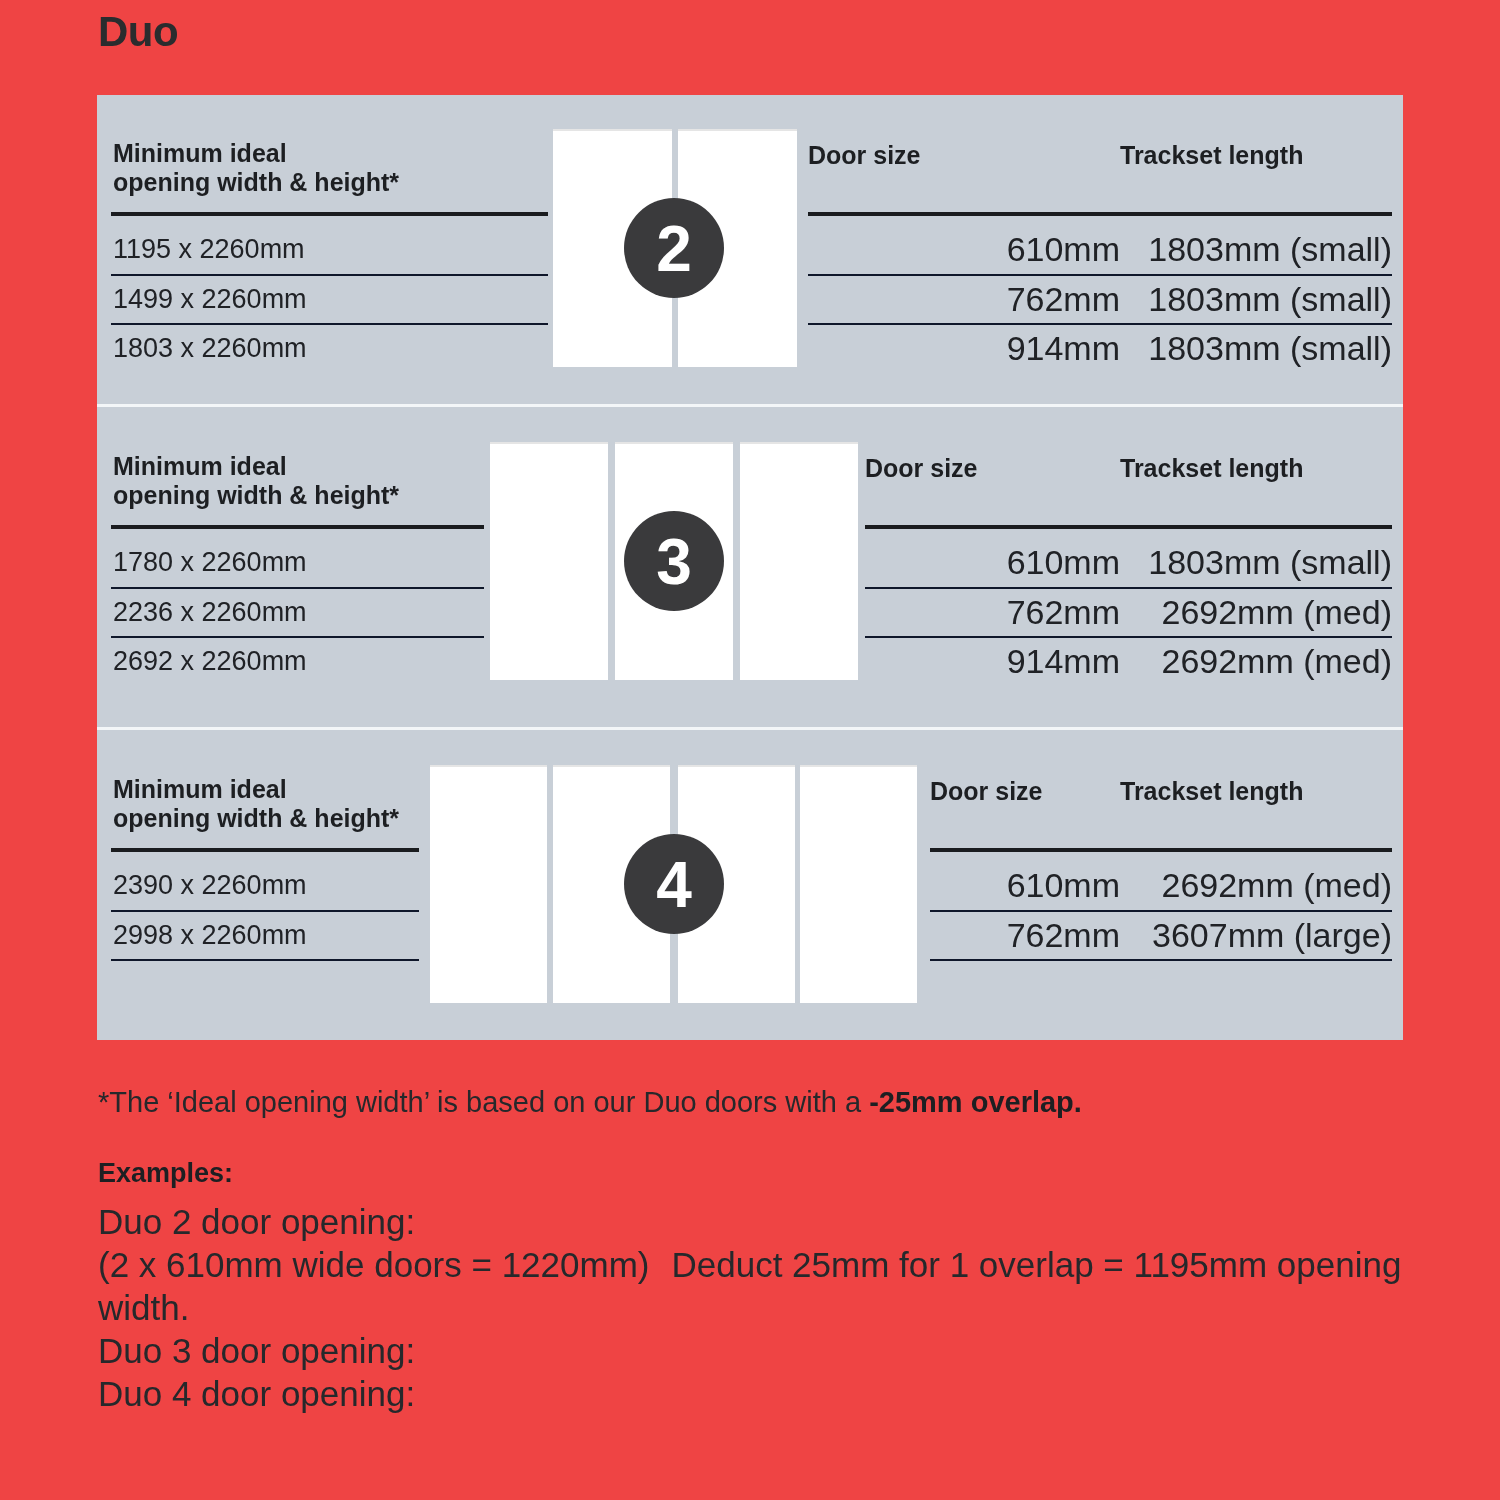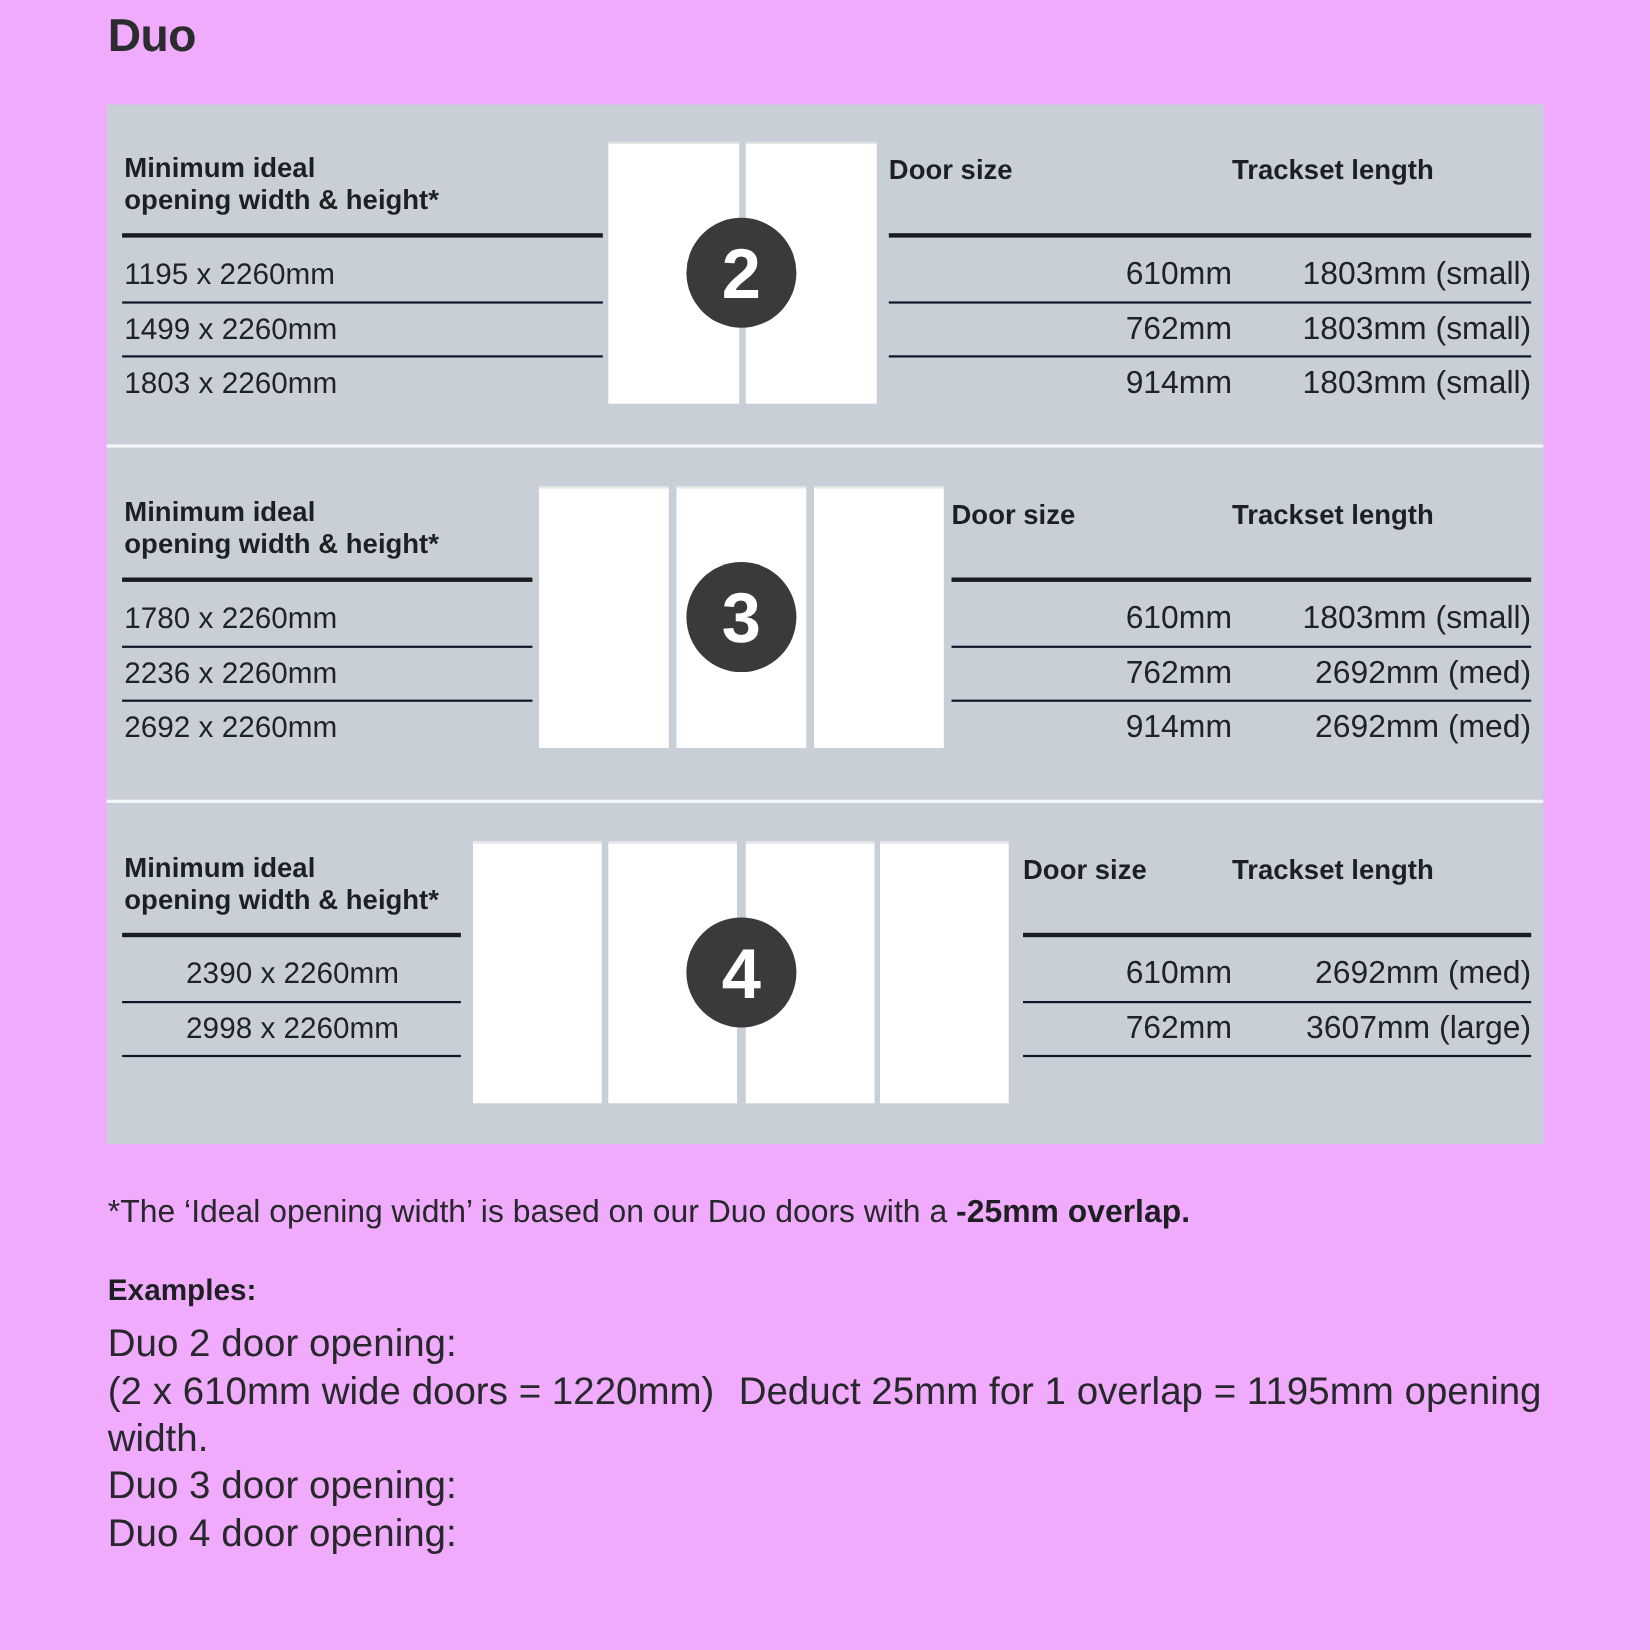--- a/index.html
+++ b/index.html
@@ -1,16 +1,16 @@
 <!DOCTYPE html>
 <html><head>
 <meta charset="utf-8">
 <style>
   html,body{margin:0;padding:0;background:#ffffff;}
-  .page{position:relative;width:1500px;height:1500px;background:#f0abfc;
+  .page{position:relative;width:1500px;height:1500px;background:#ef4444;
         font-family:"Liberation Sans",sans-serif;color:#222;overflow:hidden;}
   .title{position:absolute;left:98px;top:8px;font-size:42px;font-weight:700;
          letter-spacing:-0.5px;color:#2a2c2e;}
   .panel{position:absolute;left:97px;top:95px;width:1306px;height:945px;background:#c8cfd7;}
   .section{position:absolute;left:0;width:1306px;}
   #s1{top:0;height:309px;}
   #s2{top:313px;height:323px;}
   #s3{top:636px;height:309px;}
   .divider{position:absolute;left:0;width:1306px;height:3px;background:#f3f6f8;}
   .lhead{position:absolute;left:16px;top:44px;font-size:25px;font-weight:700;
@@ -20,21 +20,21 @@
   .vrow{font-size:27px;font-weight:400;color:#202226;height:47px;line-height:47px;padding-left:2px;}
   .vrow.first{height:58px;line-height:66px;}
   .ruled{border-bottom:2px solid #0f172a;}
   .rtable{position:absolute;top:0;}
   .rhead{position:absolute;top:46px;left:0;right:0;display:flex;font-size:25px;
          font-weight:700;color:#1d1f22;}
   .rh1{flex:1;}
   .rh2{width:272px;text-align:left;}
   .rrule{position:absolute;left:0;right:0;top:117px;height:4px;background:#1a1c1f;}
   .rrows{position:absolute;left:0;right:0;top:121px;}
-  .rrow{display:flex;font-size:29px;color:#202226;height:47px;line-height:47px;}
+  .rrow{display:flex;font-size:34px;color:#202226;height:47px;line-height:47px;}
   .rrow.first{height:58px;line-height:66px;}
   .rc1{flex:1;text-align:right;}
   .rc2{width:272px;text-align:right;}
   .door{position:absolute;top:34px;height:238px;background:#ffffff;
         box-shadow:inset 0 2px 0 rgba(0,0,0,0.10);}
   .badge{position:absolute;left:527px;top:103px;width:100px;height:100px;border-radius:50%;
          background:#3a3a3c;color:#ffffff;font-size:64px;font-weight:700;
          text-align:center;line-height:102px;}
   .footnote{position:absolute;left:98px;top:1086px;font-size:29px;color:#26282b;}
   .footnote b{font-weight:700;color:#1d1f22;}
@@ -133,21 +133,21 @@
     </div>
 
     <div class="divider" style="top:632px;"></div>
 
     <div class="section" id="s3">
       <div class="lhead">
         <div>Minimum ideal</div>
         <div>opening width &amp; height*</div>
       </div>
       <div class="lrule" style="width:308px;"></div>
-      <div class="lrows" style="width:308px;text-align:center;">
+      <div class="lrows" style="width:308px;">
         <div class="vrow first ruled">2390 x 2260mm</div>
         <div class="vrow ruled">2998 x 2260mm</div>
       </div>
 
       <div class="door" style="left:333px;width:117px;"></div>
       <div class="door" style="left:456px;width:117px;"></div>
       <div class="door" style="left:581px;width:117px;"></div>
       <div class="door" style="left:703px;width:117px;"></div>
       <div class="badge">4</div>
 

